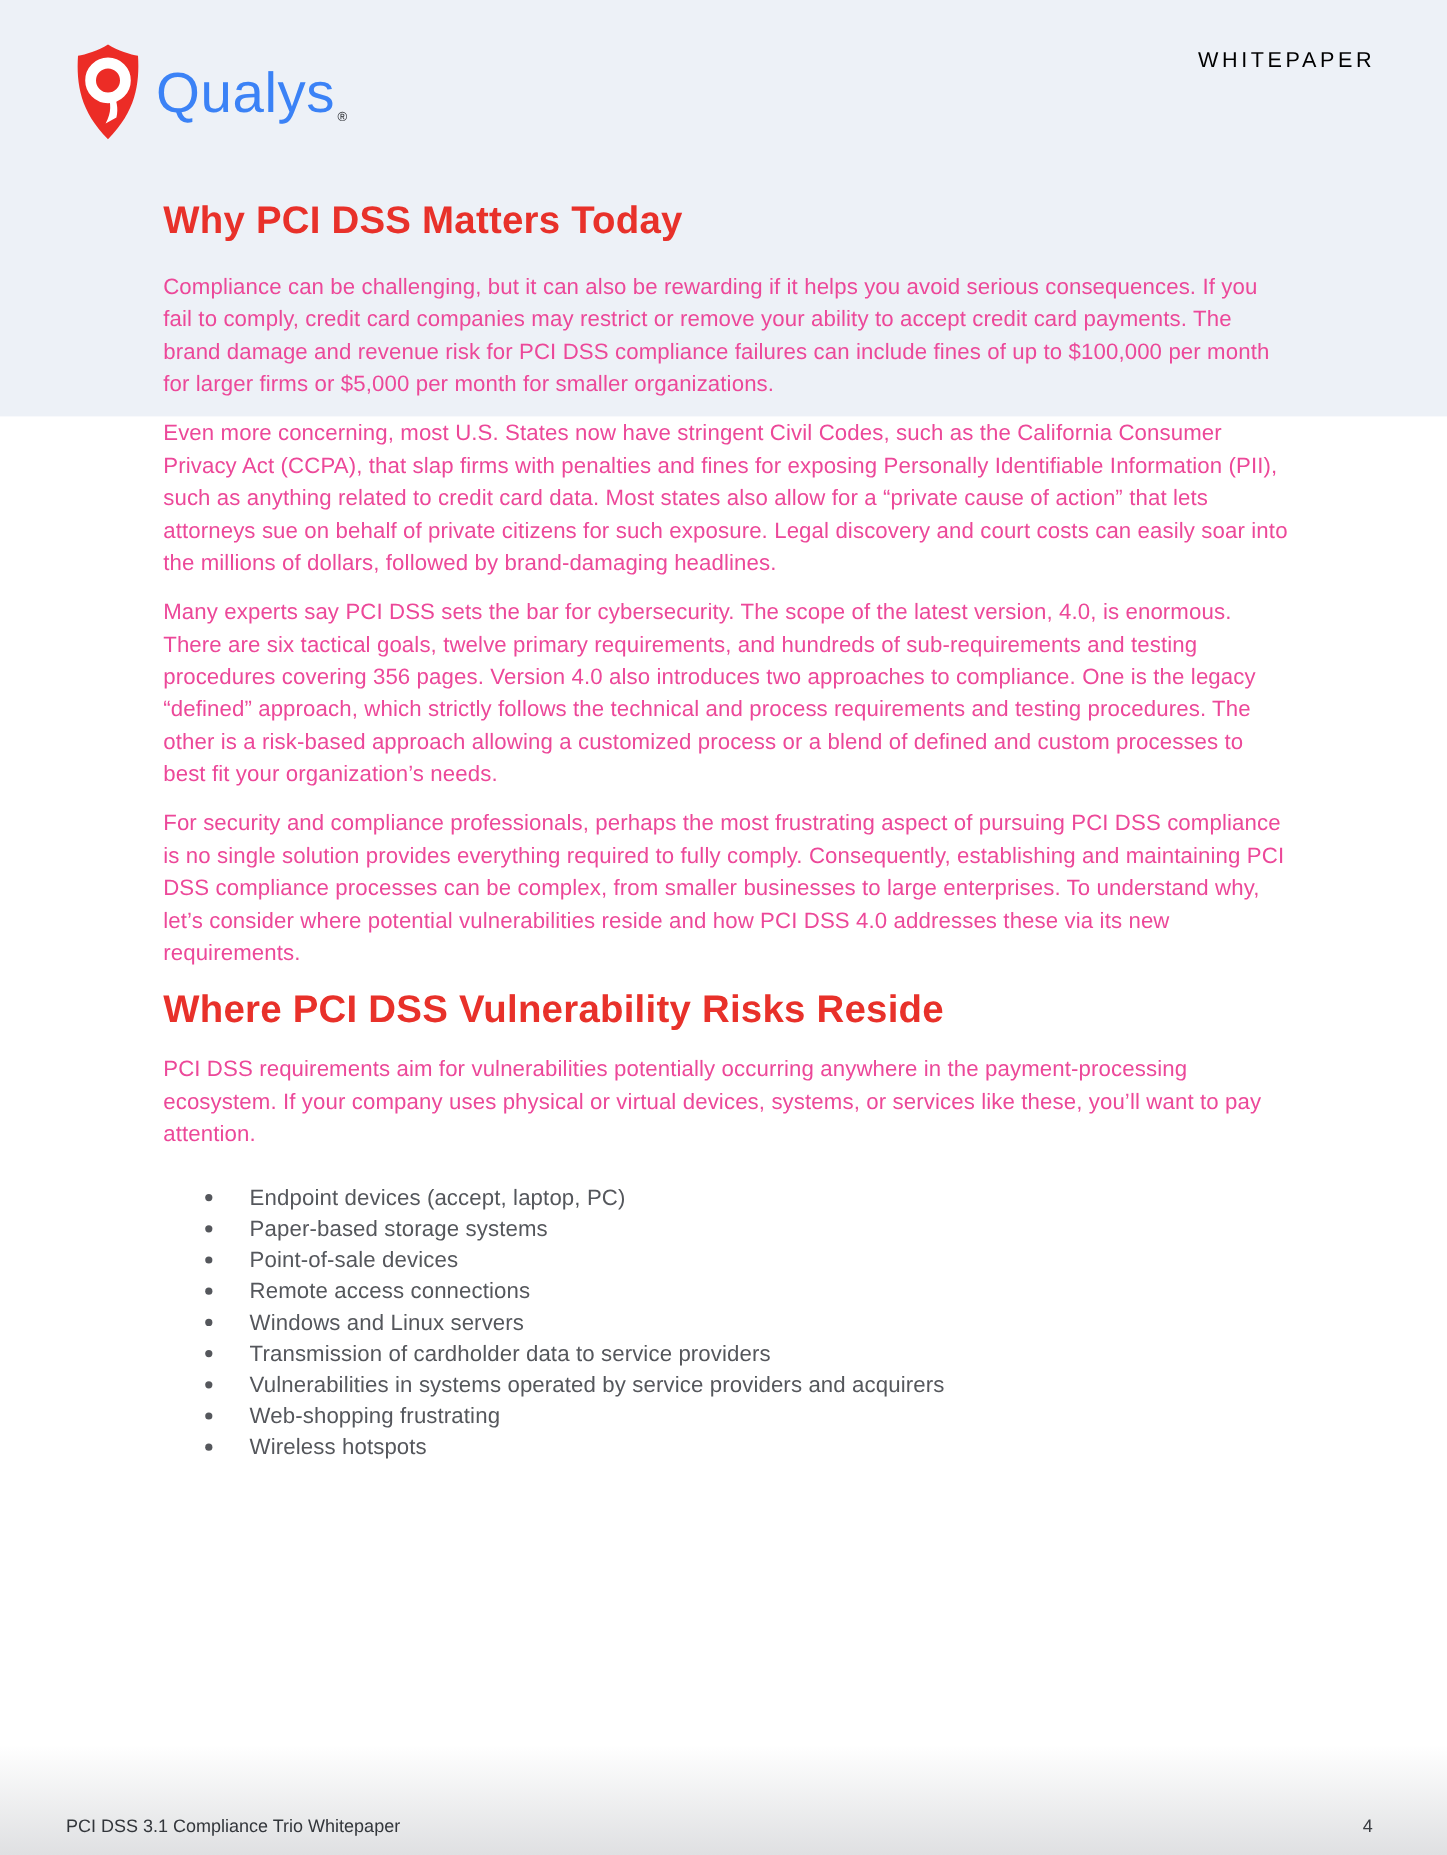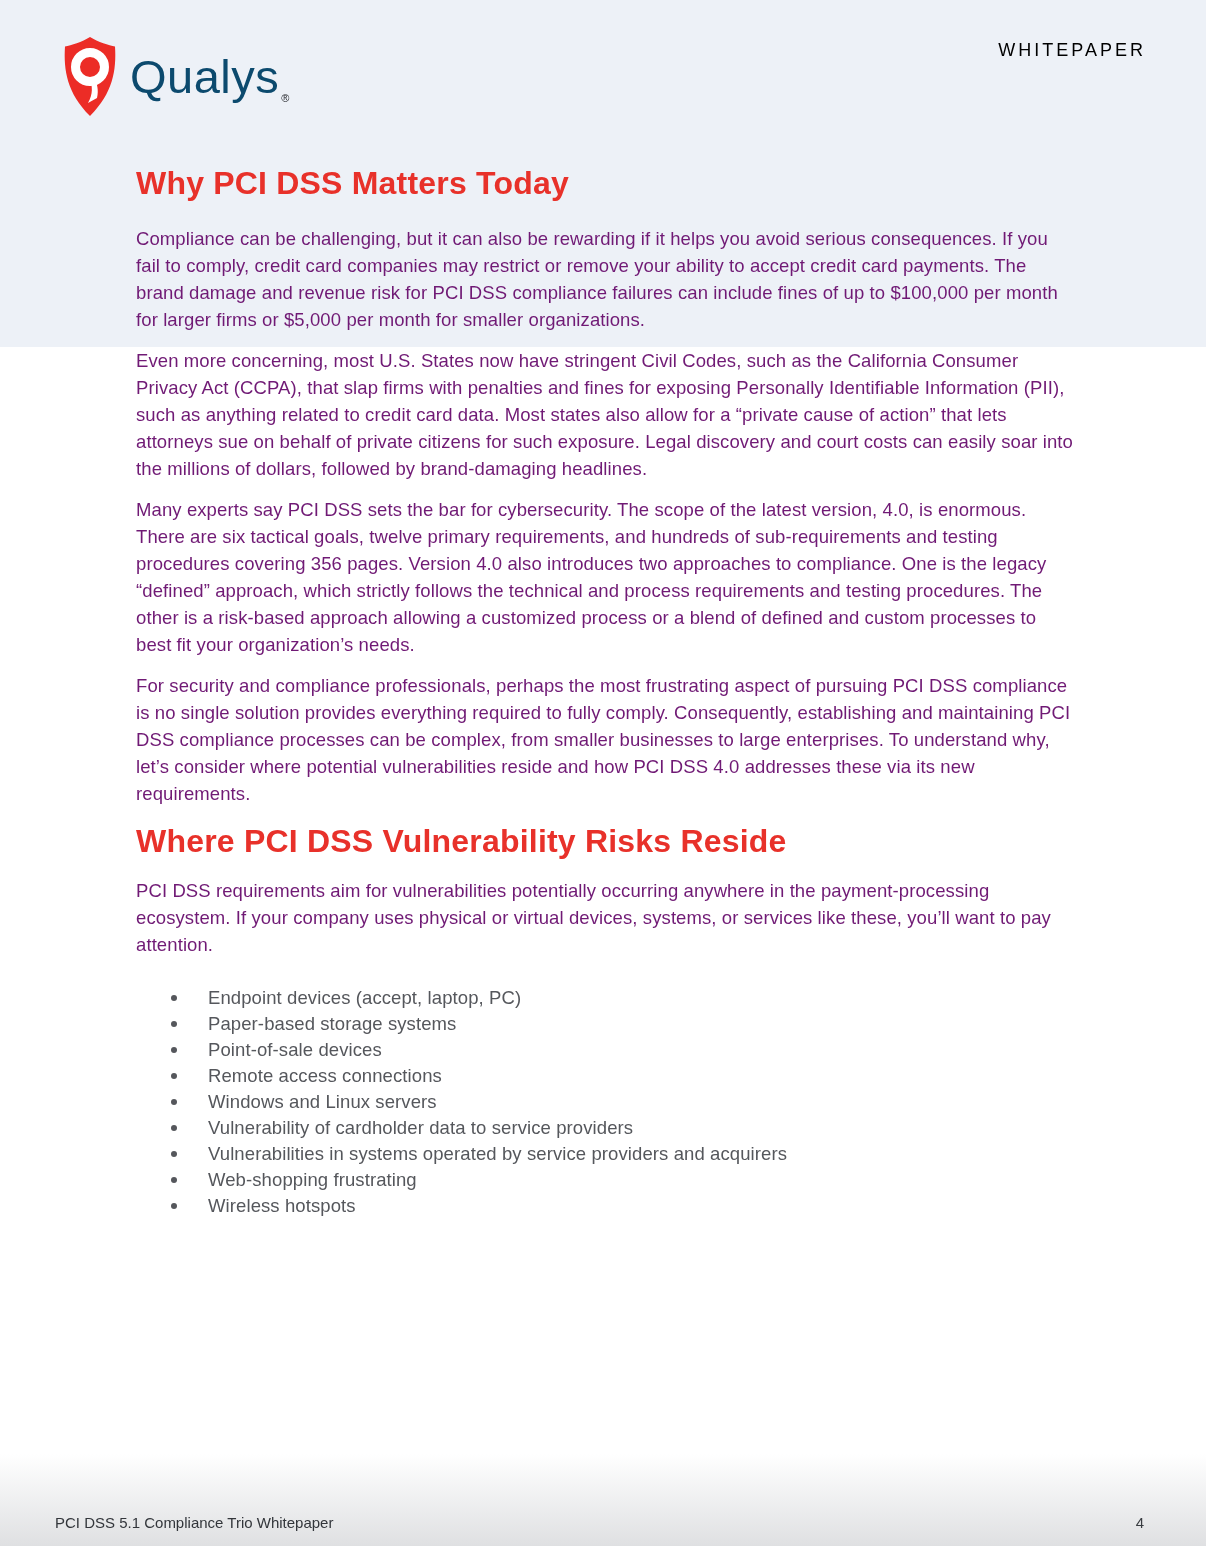--- a/index.html
+++ b/index.html
@@ -23,21 +23,21 @@
     top:36px;left:63px;right:60px;
     display:flex;
     justify-content:space-between;
     align-items:flex-start;
   }
   .brand{display:flex;align-items:center;}
   .logo-mark{display:block;width:54px;height:82px;}
   .brand-name{
     font-size:47px;
     font-weight:500;
-    color:#0c4a6e;
+    color:#3b82f6;
     letter-spacing:0.5px;
     margin-left:13px;
     line-height:82px;
   }
   .reg{
     font-size:11px;
     color:#27292e;
     align-self:flex-end;
     margin:0 0 14px 2px;
   }
@@ -62,21 +62,21 @@
     color:#e8312a;
     margin:0 0 22px 0;
   }
   .content h2{
     margin-bottom:16px;
   }
   .body-p{
     font-size:18.5px;
     line-height:27px;
     letter-spacing:0.1px;
-    color:#701a75;
+    color:#ec4899;
     margin:0 0 14px 0;
   }
   .intro{margin-bottom:0;}
   .bullet-list{
     list-style:none;
     margin:27px 0 0 0;
     padding:0;
   }
   .bullet-item{
     position:relative;
@@ -162,30 +162,30 @@
         <li class="bullet-item">Endpoint devices (accept, laptop, PC)</li>
 
         <li class="bullet-item">Paper-based storage systems</li>
 
         <li class="bullet-item">Point-of-sale devices</li>
 
         <li class="bullet-item">Remote access connections</li>
 
         <li class="bullet-item">Windows and Linux servers</li>
 
-        <li class="bullet-item">Vulnerability of cardholder data to service providers</li>
+        <li class="bullet-item">Transmission of cardholder data to service providers</li>
 
         <li class="bullet-item">Vulnerabilities in systems operated by service providers and acquirers</li>
 
         <li class="bullet-item">Web-shopping frustrating</li>
 
         <li class="bullet-item">Wireless hotspots</li>
       </ul>
   </main>
 
   <div class="bottom-fade"></div>
 
   <footer class="footer">
-    <span>PCI DSS 5.1 Compliance Trio Whitepaper</span>
+    <span>PCI DSS 3.1 Compliance Trio Whitepaper</span>
     <span class="page-number">4</span>
   </footer>
 
 </div>
 
 </body></html>

